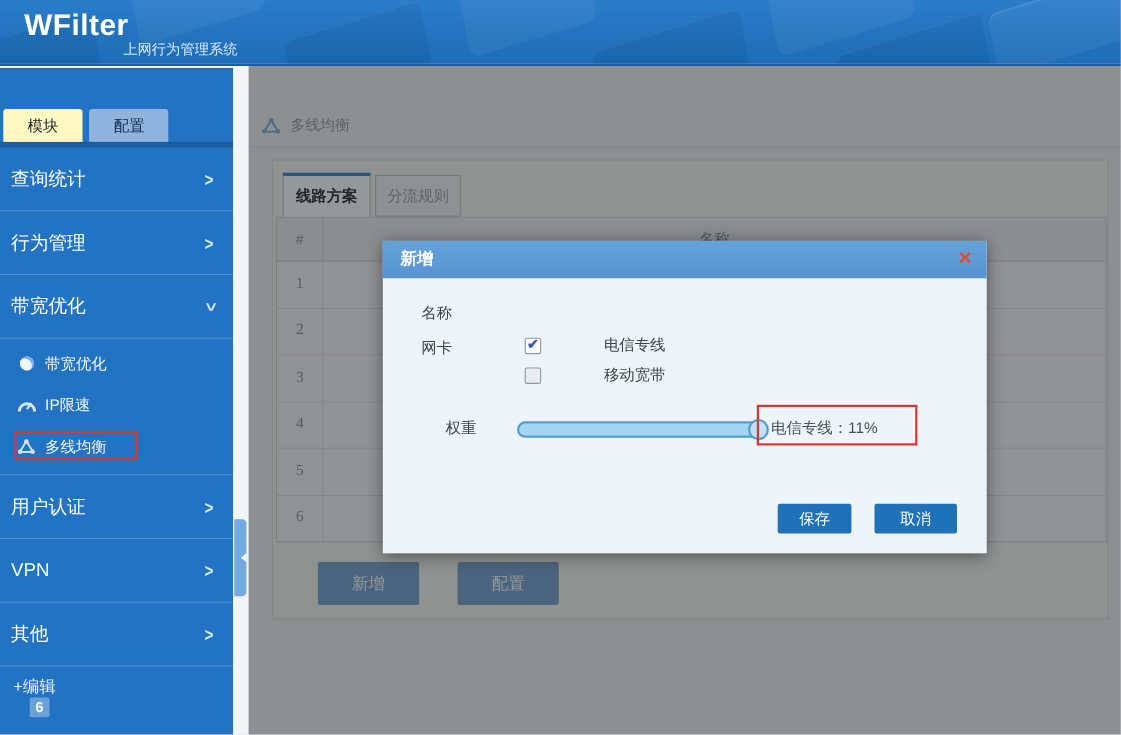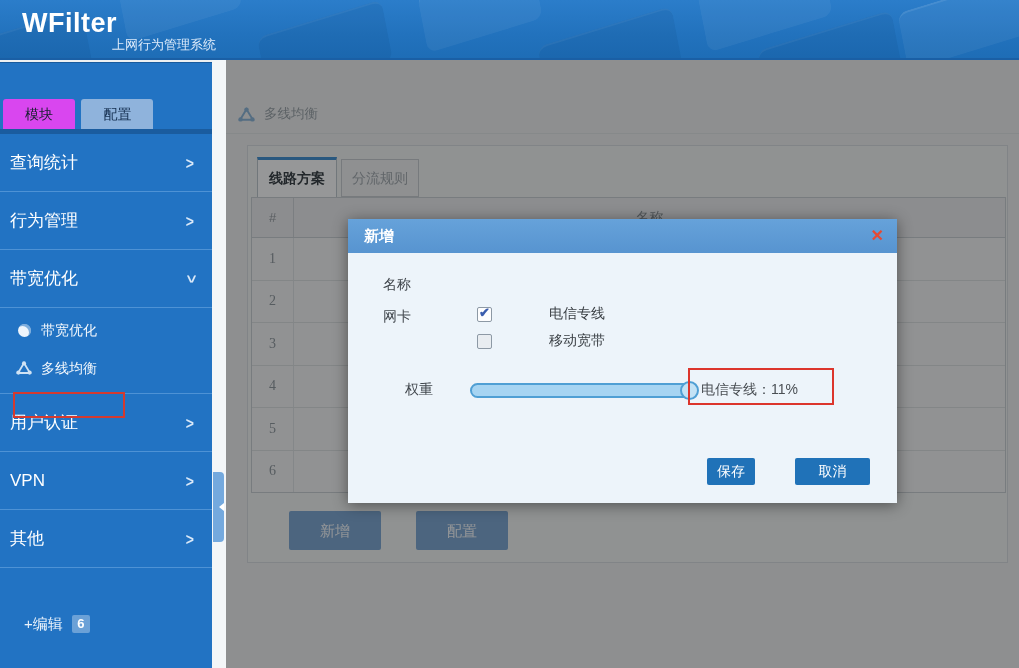--- a/index.html
+++ b/index.html
@@ -17,38 +17,38 @@
   .logo{ position:absolute; left:22px; top:8px; color:#ffffff; font-size:27px;
          font-weight:bold; letter-spacing:0.5px; }
   .logo-sub{ position:absolute; left:112px; top:36px; color:#dceafa; font-size:13px; }
 
   
   .side{ position:absolute; left:0; top:62px; width:212px; height:606px;
          background:#2273c3; border-top:1px solid #185a9d; }
   .side-tabs{ position:absolute; left:3px; top:36px; height:30px; }
   .stab{ display:inline-block; width:72px; height:30px; line-height:30px; text-align:center;
          font-size:14px; border-radius:3px 3px 0 0; margin-right:2px; cursor:pointer; }
-  .stab.on{ background:#d946ef; color:#16212e; }
+  .stab.on{ background:#fef9c3; color:#16212e; }
   .stab.off{ background:#8fb3dc; color:#122c4d; }
   .side-strip{ position:absolute; left:0; top:66px; width:212px; height:5px; background:#1a5c9f; }
   .menu{ position:absolute; left:0; top:71px; width:212px; }
   .mi{ height:58px; line-height:58px; color:#ffffff; font-size:17px; padding-left:10px;
        border-bottom:1px solid #4e92d5; position:relative; cursor:pointer; }
   .mi .arr{ position:absolute; right:18px; top:0; font-size:14px; font-weight:bold;
             color:#d9e8f8; transform:scaleY(1.2); }
   .mi .arr.down{ transform:rotate(90deg) scaleY(1.2); right:16px; }
   .sub{ border-bottom:1px solid #4e92d5; padding:3px 0 6px 0; }
   .si{ height:38px; line-height:38px; color:#f2f7fc; font-size:14px; padding-left:15px;
        display:flex; align-items:center; cursor:pointer; }
   .si .ic{ width:18px; height:18px; margin-right:8px; display:inline-flex;
            align-items:center; justify-content:center; }
   .circ{ width:13px; height:13px; border-radius:50%; background:#eef5fc;
          box-shadow:inset -2px 2px 0 rgba(34,115,195,0.55); }
-  .edit-row{ position:absolute; left:24px; top:552px; color:#eaf2fb; font-size:15px;
-             display:flex; cursor:pointer; }
+  .edit-row{ position:absolute; left:12px; top:552px; color:#eaf2fb; font-size:15px;
+             display:flex; align-items:center; cursor:pointer;flex-direction:column; }
   .badge{ display:inline-block; margin-left:9px; width:18px; height:18px; line-height:18px;
           text-align:center; background:#6ba1d7; color:#fff; font-size:13px; font-weight:bold;
           border-radius:2px; }
   .collapse{ position:absolute; left:213px; top:472px; width:11px; height:70px;
              background:#74a9de; border-radius:0 4px 4px 0; cursor:pointer; z-index:5; }
   .collapse:before{ content:""; position:absolute; left:2px; top:31px; border:4px solid transparent;
                     border-right:5px solid #ffffff; }
   .gutter{ position:absolute; left:212px; top:60px; width:14px; height:608px; background:#f3f6f8; }
 
   
@@ -103,21 +103,21 @@
   .opt.checked .box:after{ content:"\2714"; position:absolute; left:1px; top:-3px;
         color:#3a5dae; font-size:13px; font-weight:bold; }
   .opt .olabel{ font-size:14px; color:#3c4146;margin-left:47px; }
   .slider{ position:absolute; left:122px; top:164px; width:228px; height:15px;
            border:2px solid #4f9fd4; border-radius:8px; background:#a6d4f2; }
   .knob{ position:absolute; right:-3px; top:-4px; width:19px; height:19px; border-radius:50%;
          border:2px solid #4f9fd4; background:#c3e2f5; cursor:pointer; }
   .wlabel{ position:absolute; left:353px; top:162px; font-size:14px; color:#4a4f54; }
   .mbtn{ position:absolute; top:239px; height:27px; line-height:27px; text-align:center;
          background:#2072b8; color:#ffffff; font-size:14px; border-radius:2px; cursor:pointer; }
-  .mbtn.save{ left:359px; width:48px; } .mbtn.cancel{ left:447px; width:75px; }
+  .mbtn.save{ left:359px; width:67px; } .mbtn.cancel{ left:447px; width:75px; }
 
   
   .red1{ position:absolute; left:13px; top:392px; width:112px; height:26px;
          border:2px solid #d43a2f; z-index:20; pointer-events:none; }
   .red2{ position:absolute; left:340px; top:149px; width:146px; height:37px;
          border:2px solid #dc352c; z-index:70; pointer-events:none; }
 </style>
 </head>
 <body>
 
@@ -157,20 +157,29 @@
       </div>
       <div class="sub">
         <div class="si">
           <span class="ic">
               <span class="circ"></span>
             </span>
           <span>带宽优化</span>
         </div>
         <div class="si">
           <span class="ic">
+            <svg width="17" height="13" viewBox="0 0 17 13">
+                <path d="M1.5 12 A7 7 0 0 1 15.5 12" fill="none" stroke="#d7e7f6" stroke-width="2.6"></path>
+                <line x1="8.5" y1="10" x2="12.5" y2="4.5" stroke="#d7e7f6" stroke-width="2"></line>
+              </svg>
+          </span>
+          <span>IP限速</span>
+        </div>
+        <div class="si">
+          <span class="ic">
             <svg width="16" height="14" viewBox="0 0 16 14">
                 <path d="M8 2 L14 12 L2 12 Z" fill="none" stroke="#cfe2f4" stroke-width="1.8"></path>
                 <circle cx="8" cy="2.4" r="2.1" fill="#cfe2f4"></circle>
                 <circle cx="2.4" cy="11.6" r="2.1" fill="#cfe2f4"></circle>
                 <circle cx="13.6" cy="11.6" r="2.1" fill="#cfe2f4"></circle>
               </svg>
           </span>
           <span>多线均衡</span>
         </div>
       </div>

